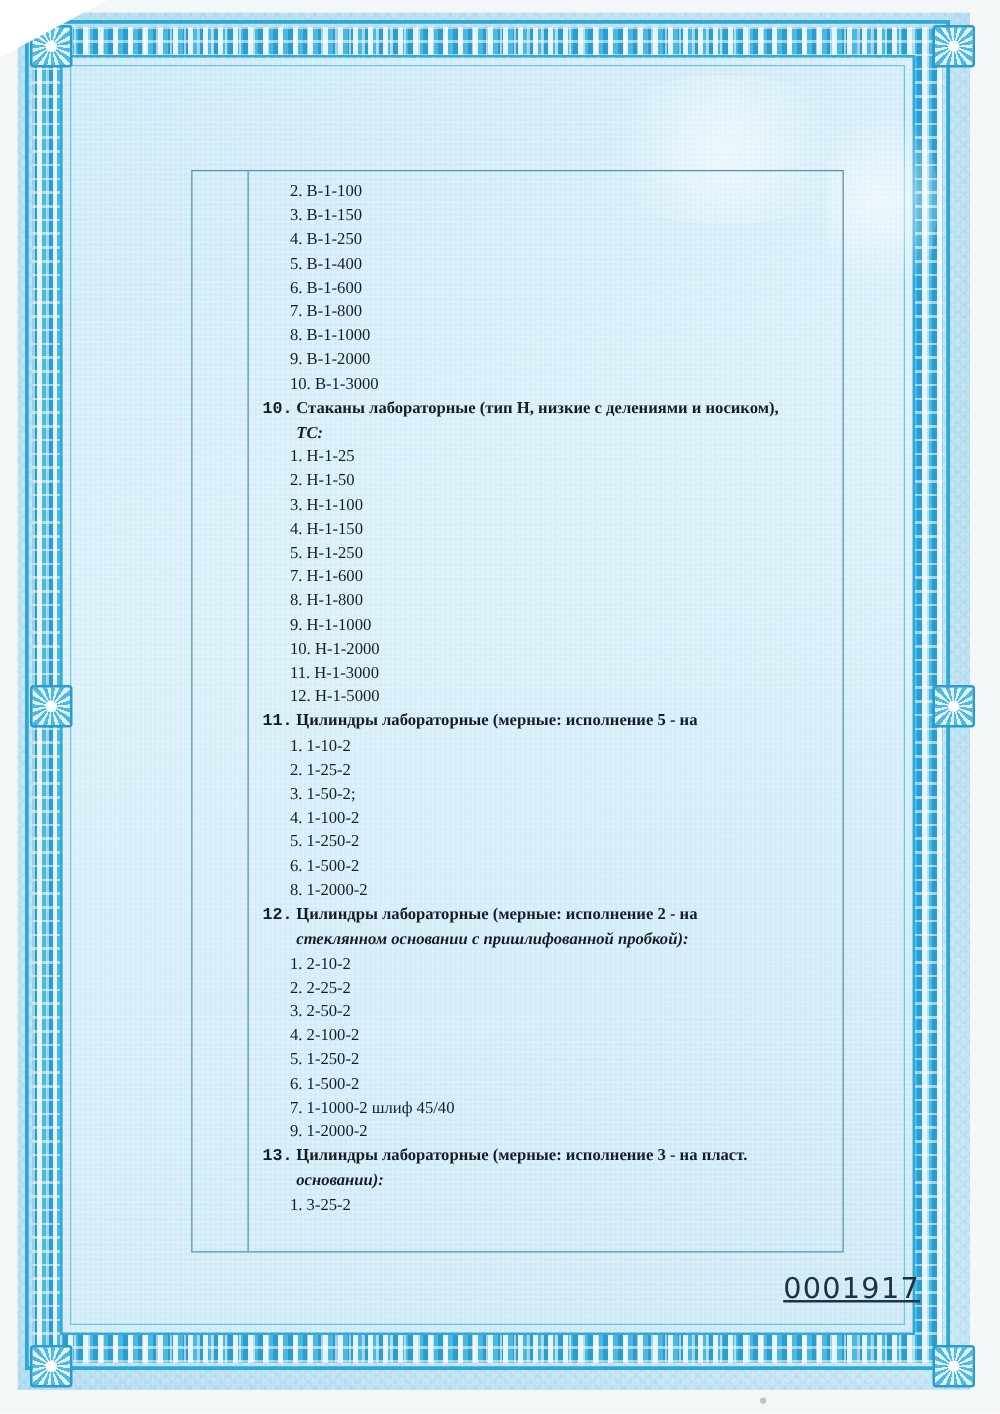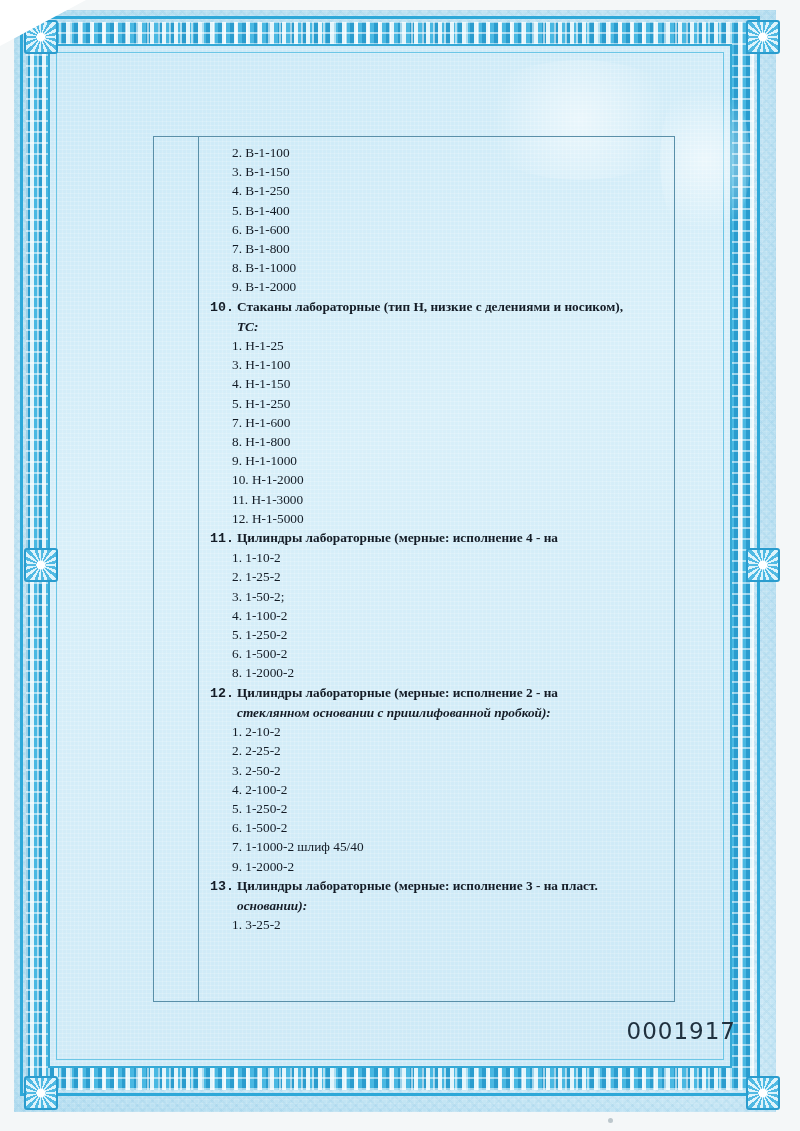--- a/index.html
+++ b/index.html
@@ -193,20 +193,21 @@
 
   
   .serial {
     position: absolute;
     right: 64px;
     top: 1018px;
     font-family: "DejaVu Sans", sans-serif;
     font-size: 23px;
     letter-spacing: 1px;
     color: #20313f;
+    text-decoration: underline;
   }
 
   
   .smudge {
     position: absolute;
     border-radius: 50%;
     background: radial-gradient(circle, rgba(255,255,255,0.55) 0%, rgba(255,255,255,0) 70%);
     pointer-events: none;
   }
   .smudge.s1 { left: 470px; top: 60px; width: 220px; height: 120px; }
@@ -248,33 +249,35 @@
     <div class="col-rule"></div>
     <ul class="doc-list" id="doc-list">
         <li class="line sub">2. В-1-100</li>
         <li class="line sub">3. В-1-150</li>
         <li class="line sub">4. В-1-250</li>
         <li class="line sub">5. В-1-400</li>
         <li class="line sub">6. В-1-600</li>
         <li class="line sub">7. В-1-800</li>
         <li class="line sub">8. В-1-1000</li>
         <li class="line sub">9. В-1-2000</li>
+        <li class="line sub">10. В-1-3000</li>
         <li class="line head"><span class="num">10.</span><span class="txt">Стаканы лабораторные (тип Н, низкие с делениями и носиком),</span></li>
         <li class="line headcont">ТС:</li>
         <li class="line sub">1. Н-1-25</li>
+        <li class="line sub">2. Н-1-50</li>
         <li class="line sub">3. Н-1-100</li>
         <li class="line sub">4. Н-1-150</li>
         <li class="line sub">5. Н-1-250</li>
         <li class="line sub">7. Н-1-600</li>
         <li class="line sub">8. Н-1-800</li>
         <li class="line sub">9. Н-1-1000</li>
         <li class="line sub">10. Н-1-2000</li>
         <li class="line sub">11. Н-1-3000</li>
         <li class="line sub">12. Н-1-5000</li>
-        <li class="line head"><span class="num">11.</span><span class="txt">Цилиндры лабораторные (мерные: исполнение 4 - на</span></li>
+        <li class="line head"><span class="num">11.</span><span class="txt">Цилиндры лабораторные (мерные: исполнение 5 - на</span></li>
         <li class="line sub">1. 1-10-2</li>
         <li class="line sub">2. 1-25-2</li>
         <li class="line sub">3. 1-50-2;</li>
         <li class="line sub">4. 1-100-2</li>
         <li class="line sub">5. 1-250-2</li>
         <li class="line sub">6. 1-500-2</li>
         <li class="line sub">8. 1-2000-2</li>
         <li class="line head"><span class="num">12.</span><span class="txt">Цилиндры лабораторные (мерные: исполнение 2 - на</span></li>
         <li class="line headcont">стеклянном основании с пришлифованной пробкой):</li>
         <li class="line sub">1. 2-10-2</li>

